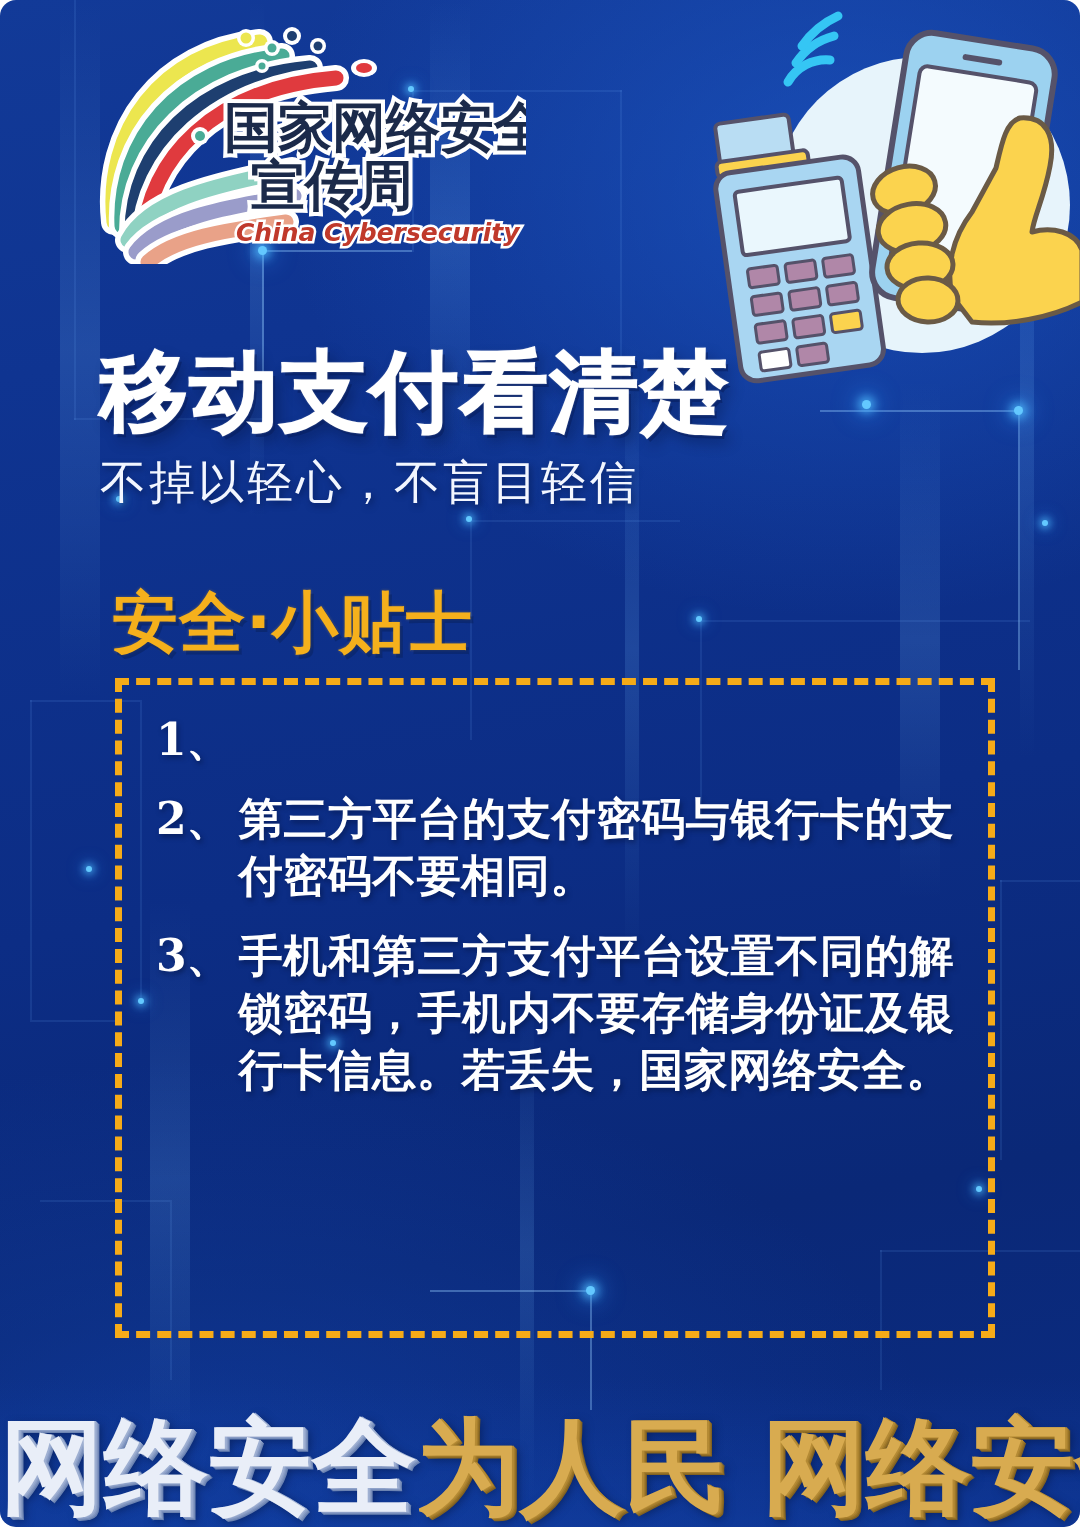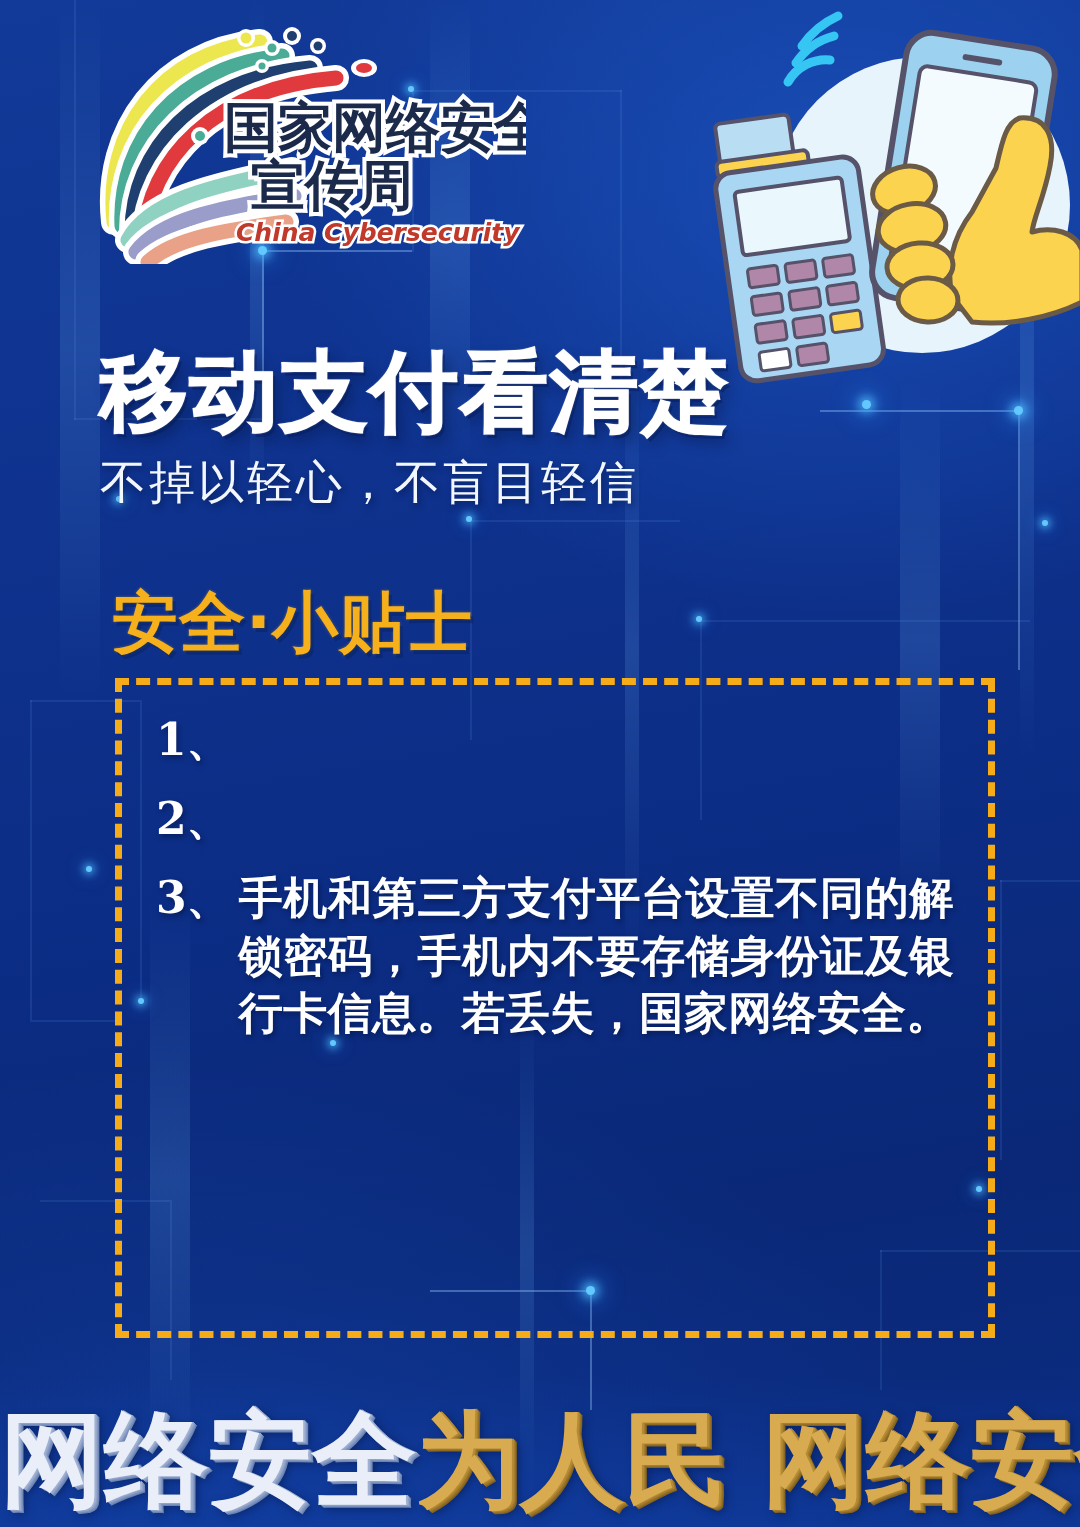--- a/index.html
+++ b/index.html
@@ -11,20 +11,21 @@
 
   
   #poster{
     position:relative;
     width:1080px; height:1527px;
     background:
       radial-gradient(ellipse 900px 700px at 78% 12%, rgba(32,96,210,.55) 0%, rgba(13,48,138,0) 62%),
       radial-gradient(ellipse 1100px 600px at 20% 95%, rgba(20,70,175,.45) 0%, rgba(13,48,138,0) 65%),
       linear-gradient(170deg,#123a98 0%, #0f3491 22%, #0c2d85 55%, #0a2877 78%, #0b2c82 100%);
     overflow:hidden;
+    border-radius:16px;
   }
 
   
   .circuit{ position:absolute; inset:0; pointer-events:none; }
   .cline{ position:absolute; background:rgba(120,185,255,.22); }
   .cline.h{ height:2px; }
   .cline.v{ width:2px; }
   .cline.bright{ background:rgba(150,205,255,.38); }
   .cline.dim{ background:rgba(110,170,250,.13); }
   .cdot{
@@ -99,21 +100,21 @@
   .tip-text{ flex:1 1 auto; text-align:justify; letter-spacing:.5px; }
 
   
   #footer{
     position:absolute; left:0; bottom:2px; width:1080px;
     text-align:center; white-space:nowrap;
   }
   .slogan{
     display:inline-block;
     font-size:104px; font-weight:bold; letter-spacing:0px;
-    font-family:Liberation Mono, monospace;
+    font-family:Liberation Serif, serif;
     line-height:1.1;
   }
   .sil{
     color:#e9eef8;
     text-shadow:
       2px 0 0 #9fb0d2, 3px 1px 0 #8fa2c9, 4px 2px 0 #7d92bd,
       5px 3px 0 #6b83b2, 6px 4px 10px rgba(4,18,60,.55);
   }
   .gld{
     color:#d8ab50;
@@ -287,20 +288,21 @@
   </div>
 
   <div id="tips-heading">安全·小贴士</div>
 
   <div id="tips-box">
     <div class="tip">
       <span class="tip-num">1、</span>
     </div>
     <div class="tip">
       <span class="tip-num">2、</span>
+      <span class="tip-text">第三方平台的支付密码与银行卡的支付密码不要相同。</span>
     </div>
     <div class="tip">
       <span class="tip-num">3、</span>
       <span class="tip-text">手机和第三方支付平台设置不同的解锁密码，手机内不要存储身份证及银行卡信息。若丢失，国家网络安全。</span>
     </div>
   </div>
 
   <div class="footer-glow"></div>
   <div id="footer">
     <span class="slogan sil">网络安全</span><span class="slogan gld">为人民</span><span class="gap"></span><span class="slogan gld">网络安全</span>

